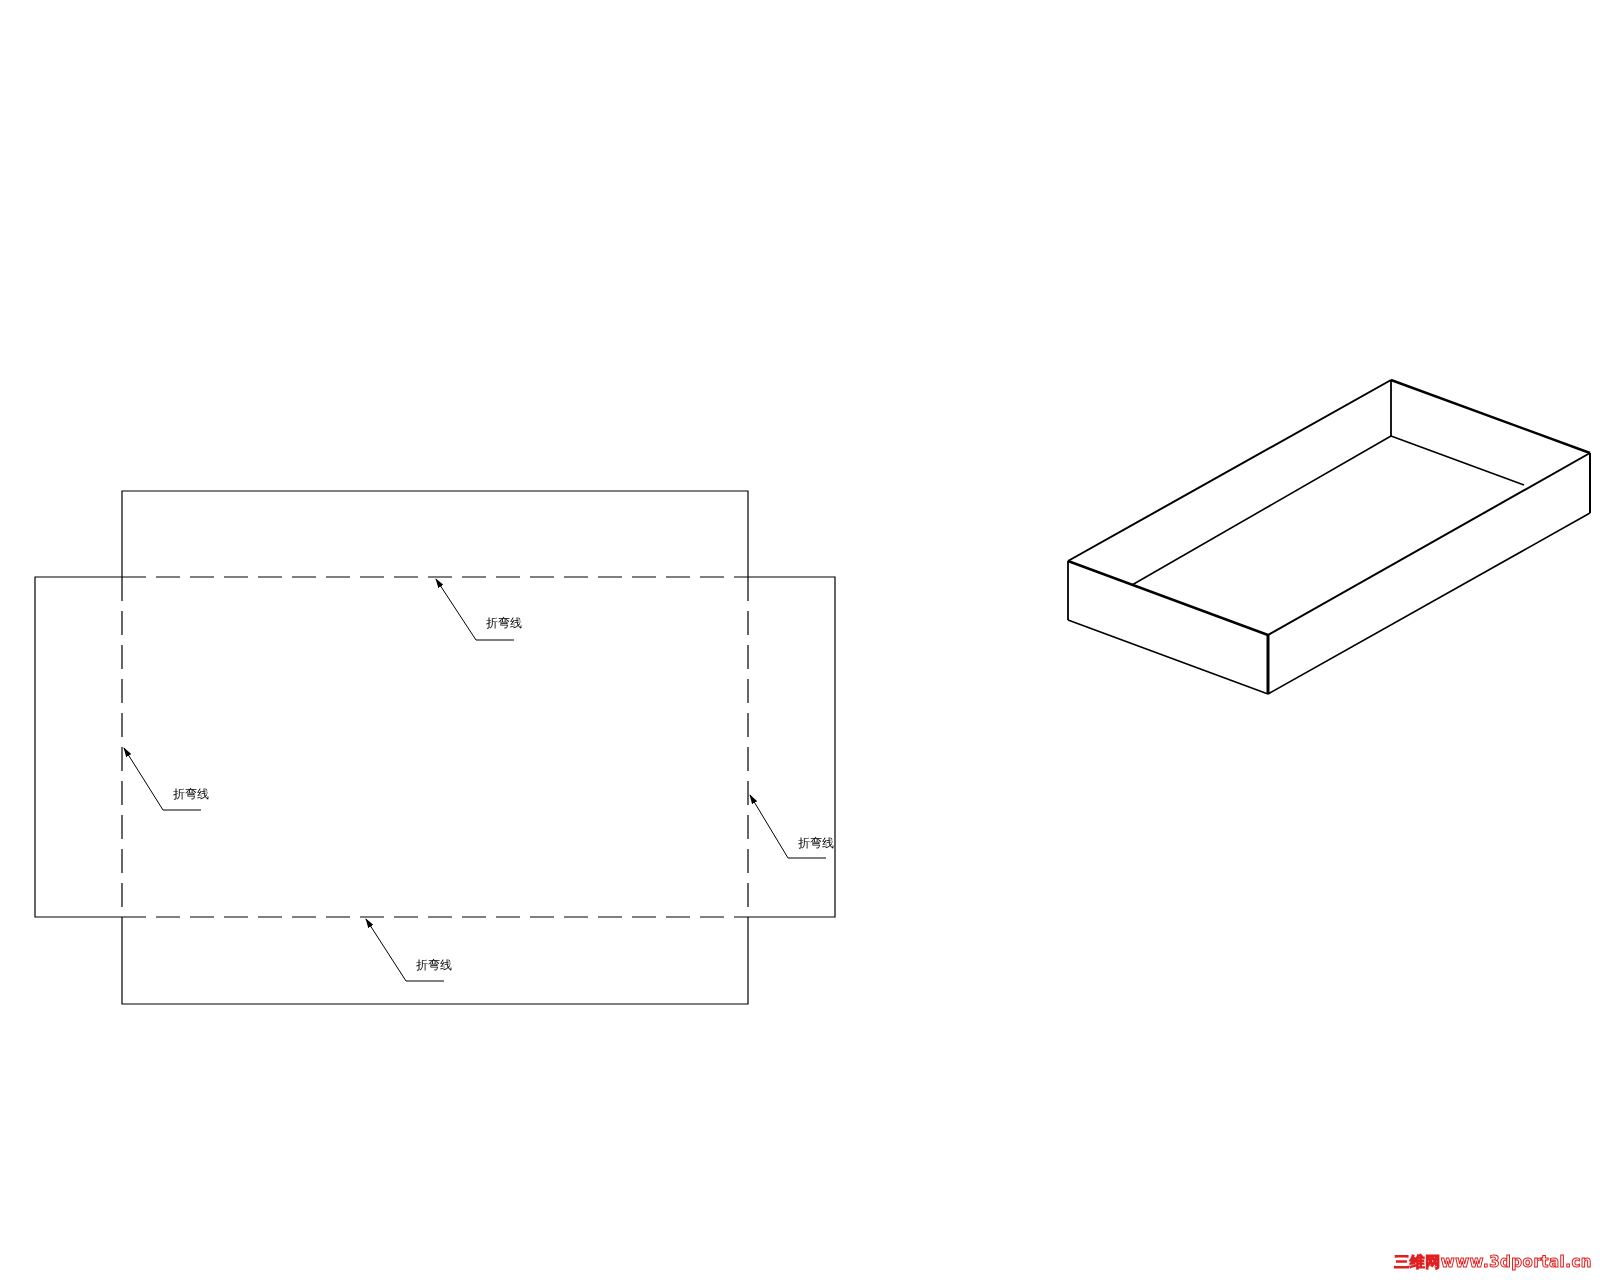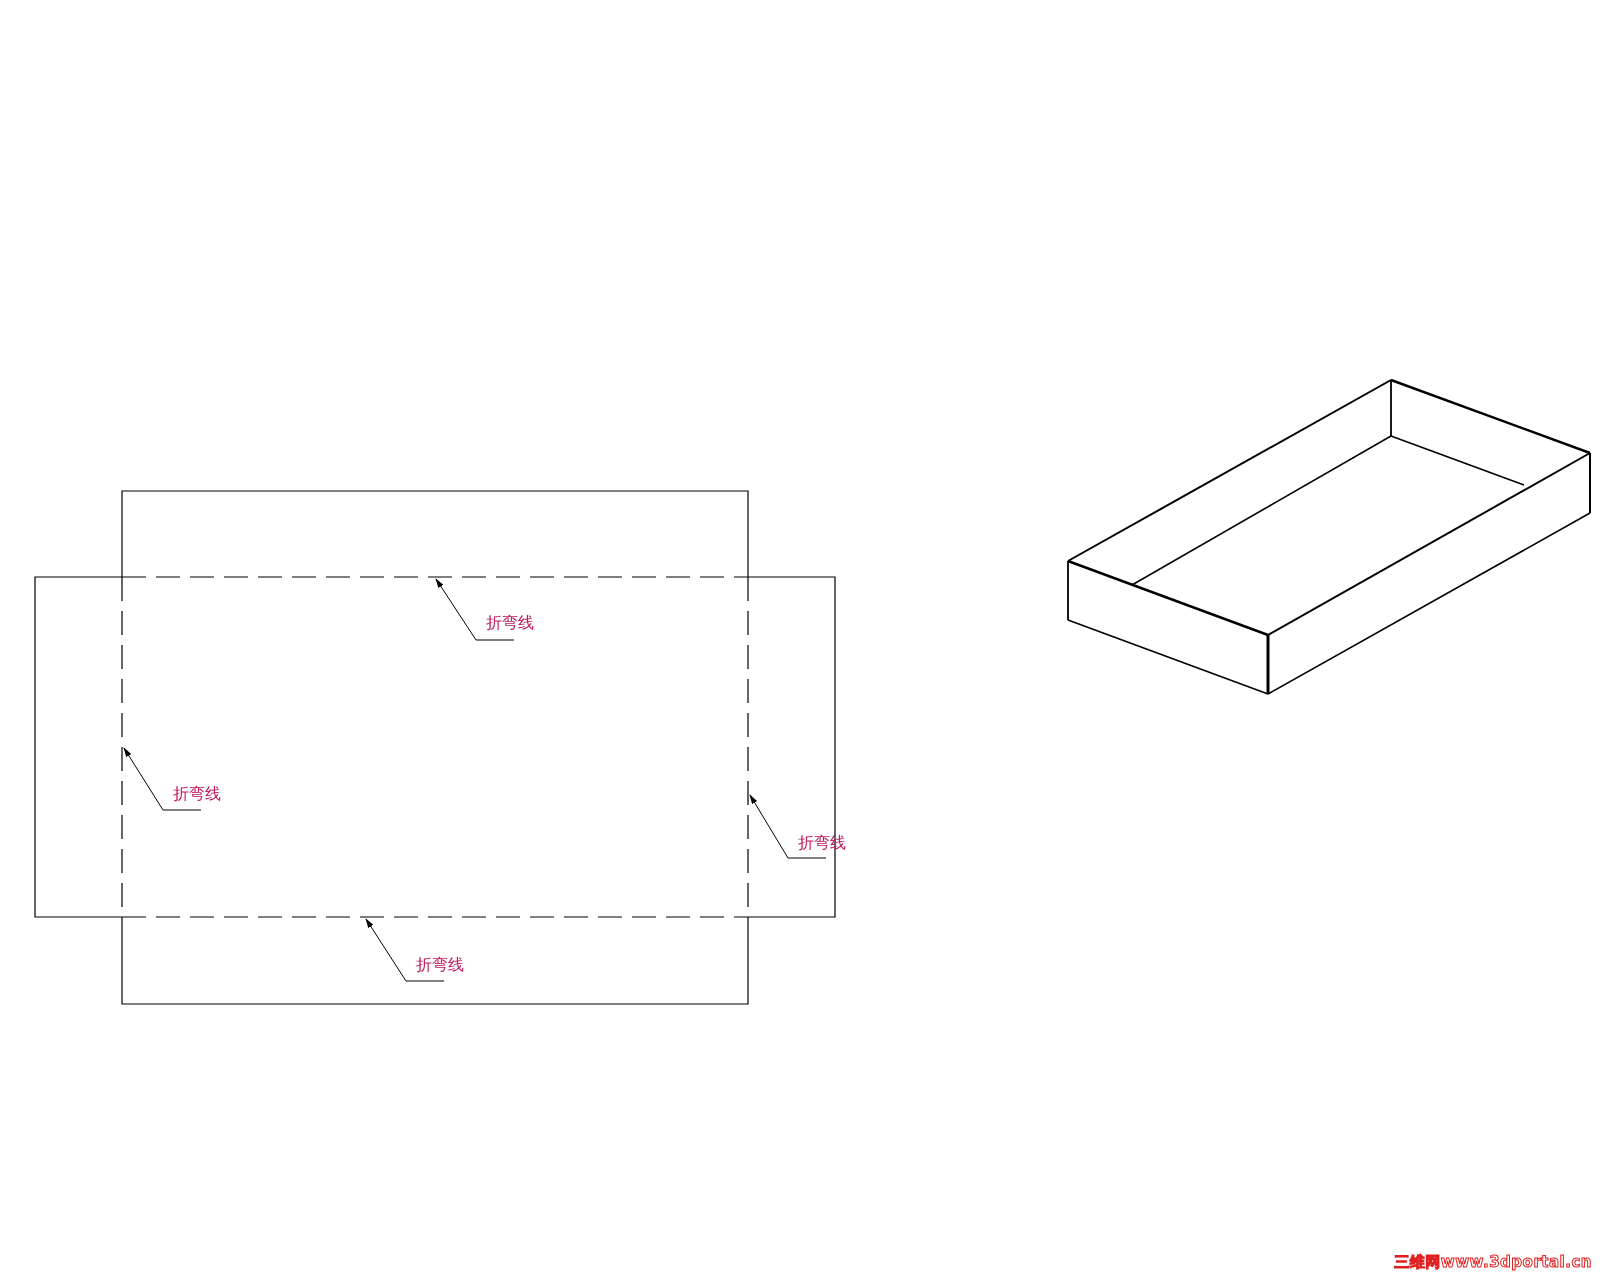--- a/index.html
+++ b/index.html
@@ -1,18 +1,18 @@
 <!DOCTYPE html>
 <html><head>
   <meta charset="utf-8">
   <style>
     html, body { margin: 0; padding: 0; background: #ffffff; }
     body { width: 1600px; height: 1280px; position: relative; overflow: hidden; font-family: "DejaVu Sans", sans-serif; }
     #canvas { position: absolute; left: 0; top: 0; }
-    .label { position: absolute; font-family: Liberation Serif, serif; font-size: 16px; color: #be185d; line-height: 18px; white-space: nowrap; }
+    .label { position: absolute; font-family: Liberation Serif, serif; font-size: 12px; color: #000000; line-height: 18px; white-space: nowrap; }
     .watermark { position: absolute; right: 8px; bottom: 8px; font-family: "DejaVu Sans", sans-serif; font-weight: bold; font-size: 15px; color: #ffffff; -webkit-text-stroke: 1px #e02020; letter-spacing: 0.5px; text-align: right; }
   </style>
 </head>
 <body>
 
 <svg id="canvas" width="1600" height="1280" viewBox="0 0 1600 1280">
 
   <g fill="none" stroke="#000" stroke-width="1.2">
 
     <polyline points="122,577 122,491 748,491 748,577"></polyline>

